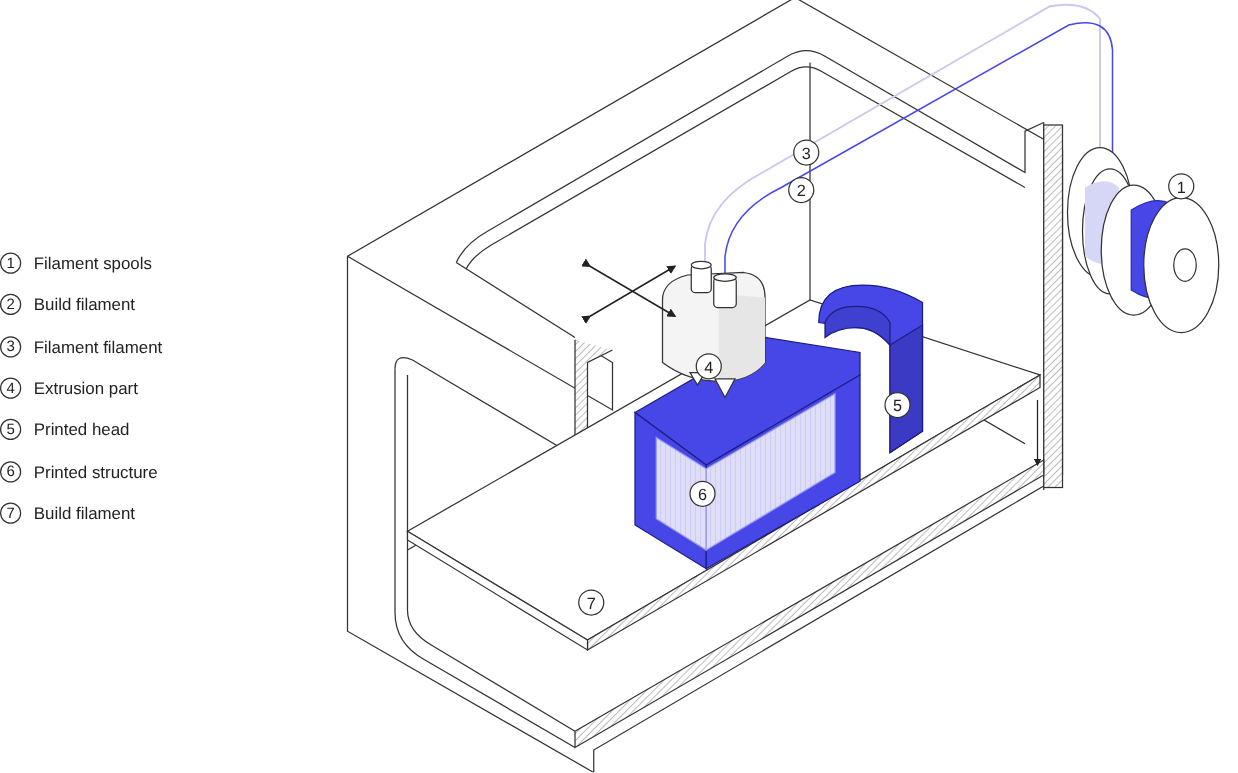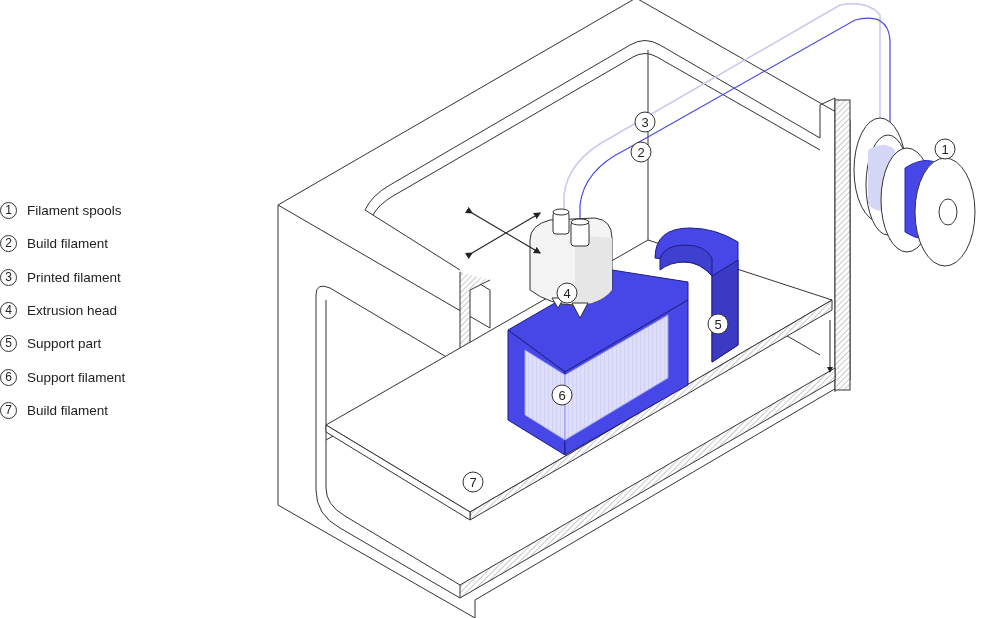--- a/index.html
+++ b/index.html
@@ -18,33 +18,33 @@
   <div class="legend-item" style="top:0px">
     <span class="num">1</span>
     <span class="lbl">Filament spools</span>
   </div>
   <div class="legend-item" style="top:33px">
     <span class="num">2</span>
     <span class="lbl">Build filament</span>
   </div>
   <div class="legend-item" style="top:67px">
     <span class="num">3</span>
-    <span class="lbl">Printed filament</span>
+    <span class="lbl">Filament filament</span>
   </div>
   <div class="legend-item" style="top:100px">
     <span class="num">4</span>
-    <span class="lbl">Extrusion head</span>
+    <span class="lbl">Extrusion part</span>
   </div>
   <div class="legend-item" style="top:133px">
     <span class="num">5</span>
-    <span class="lbl">Support part</span>
+    <span class="lbl">Printed head</span>
   </div>
   <div class="legend-item" style="top:167px">
     <span class="num">6</span>
-    <span class="lbl">Support filament</span>
+    <span class="lbl">Printed structure</span>
   </div>
   <div class="legend-item" style="top:200px">
     <span class="num">7</span>
     <span class="lbl">Build filament</span>
   </div>
 </div>
 
 <svg class="diagram" width="990" height="618" viewBox="0 0 990 618">
   <defs>
     <pattern id="hatch" width="4" height="4" patternUnits="userSpaceOnUse" patternTransform="rotate(45)">

